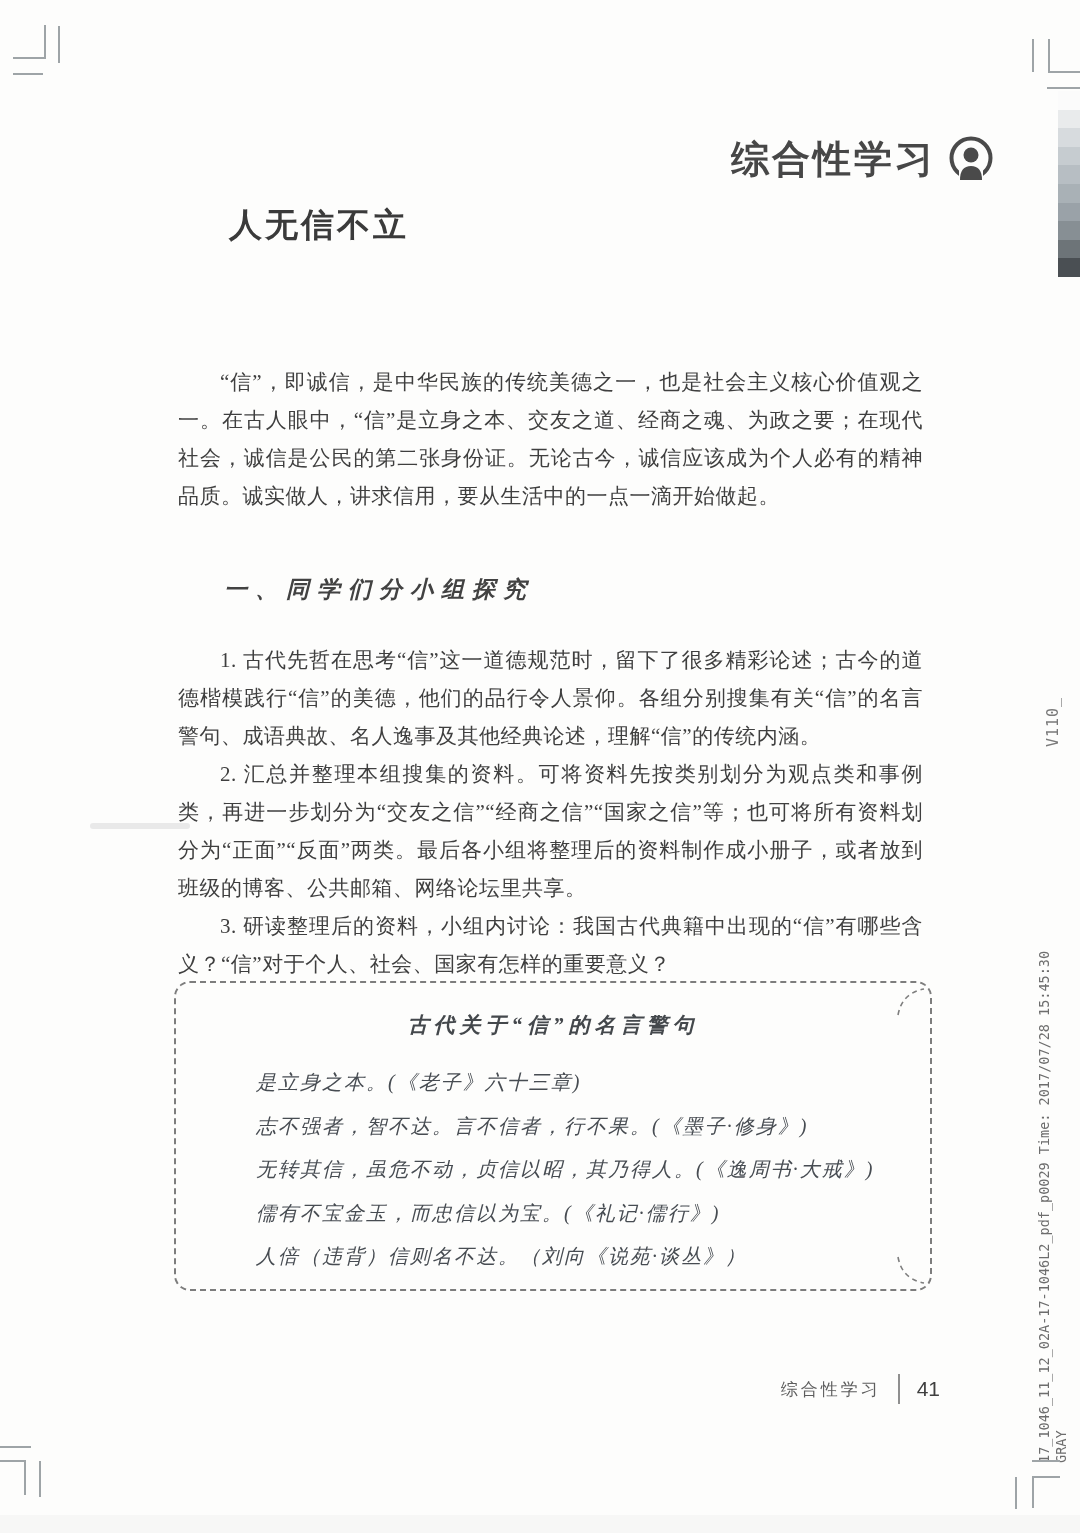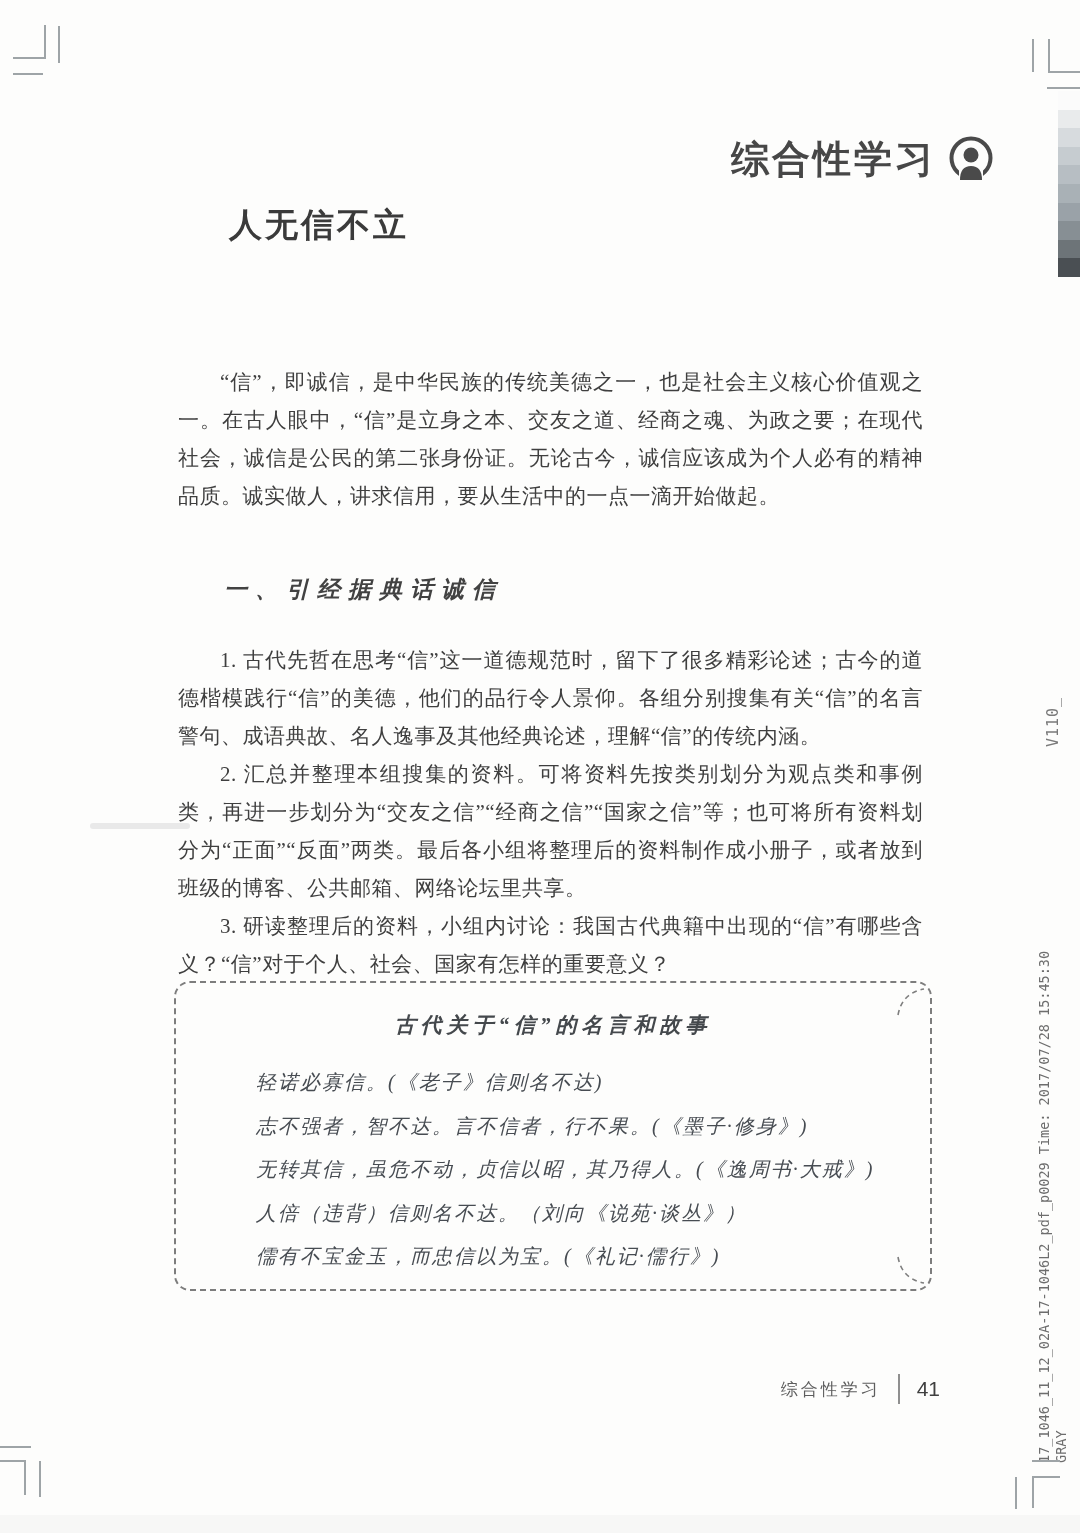--- a/index.html
+++ b/index.html
@@ -125,42 +125,42 @@
       <path d="M12,44 q0,-14 11,-14 q11,0 11,14 z" fill="#4a4a4a"></path>
     </svg>
   </div>
 
   <div class="page-title">人无信不立</div>
 
   <div class="body-text intro-block">
     <p>“信”，即诚信，是中华民族的传统美德之一，也是社会主义核心价值观之一。在古人眼中，“信”是立身之本、交友之道、经商之魂、为政之要；在现代社会，诚信是公民的第二张身份证。无论古今，诚信应该成为个人必有的精神品质。诚实做人，讲求信用，要从生活中的一点一滴开始做起。</p>
   </div>
 
-  <div class="section-heading">一、引经据典话诚信</div>
+  <div class="section-heading">一、同学们分小组探究</div>
 
   <div class="body-text items-block">
     <p>1. 古代先哲在思考“信”这一道德规范时，留下了很多精彩论述；古今的道德楷模践行“信”的美德，他们的品行令人景仰。各组分别搜集有关“信”的名言警句、成语典故、名人逸事及其他经典论述，理解“信”的传统内涵。</p>
     <p>2. 汇总并整理本组搜集的资料。可将资料先按类别划分为观点类和事例类，再进一步划分为“交友之信”“经商之信”“国家之信”等；也可将所有资料划分为“正面”“反面”两类。最后各小组将整理后的资料制作成小册子，或者放到班级的博客、公共邮箱、网络论坛里共享。</p>
     <p>3. 研读整理后的资料，小组内讨论：我国古代典籍中出现的“信”有哪些含义？“信”对于个人、社会、国家有怎样的重要意义？</p>
   </div>
 
   <div class="quote-box">
     <svg class="notch tr" width="28" height="28">
       <path d="M1,27 Q5,5 27,1" fill="none" stroke="#7d7d7d" stroke-width="1.6" stroke-dasharray="5,4"></path>
     </svg>
     <svg class="notch br" width="28" height="28">
       <path d="M1,1 Q5,23 27,27" fill="none" stroke="#7d7d7d" stroke-width="1.6" stroke-dasharray="5,4"></path>
     </svg>
-    <div class="quote-box-title">古代关于“信”的名言和故事</div>
+    <div class="quote-box-title">古代关于“信”的名言警句</div>
     <div class="quote-list">
-      <p class="quote-line">轻诺必寡信。(《老子》信则名不达)</p>
+      <p class="quote-line">是立身之本。(《老子》六十三章)</p>
       <p class="quote-line">志不强者，智不达。言不信者，行不果。(《墨子·修身》)</p>
       <p class="quote-line">无转其信，虽危不动，贞信以昭，其乃得人。(《逸周书·大戒》)</p>
+      <p class="quote-line">儒有不宝金玉，而忠信以为宝。(《礼记·儒行》)</p>
       <p class="quote-line">人倍（违背）信则名不达。（刘向《说苑·谈丛》）</p>
-      <p class="quote-line">儒有不宝金玉，而忠信以为宝。(《礼记·儒行》)</p>
     </div>
   </div>
 
   <div class="footer">
     <span class="footer-section-label">综合性学习</span>
     <span class="footer-divider"></span>
     <span class="page-number">41</span>
   </div>
 
   <div class="vcode vcode-edition">V110_</div>

